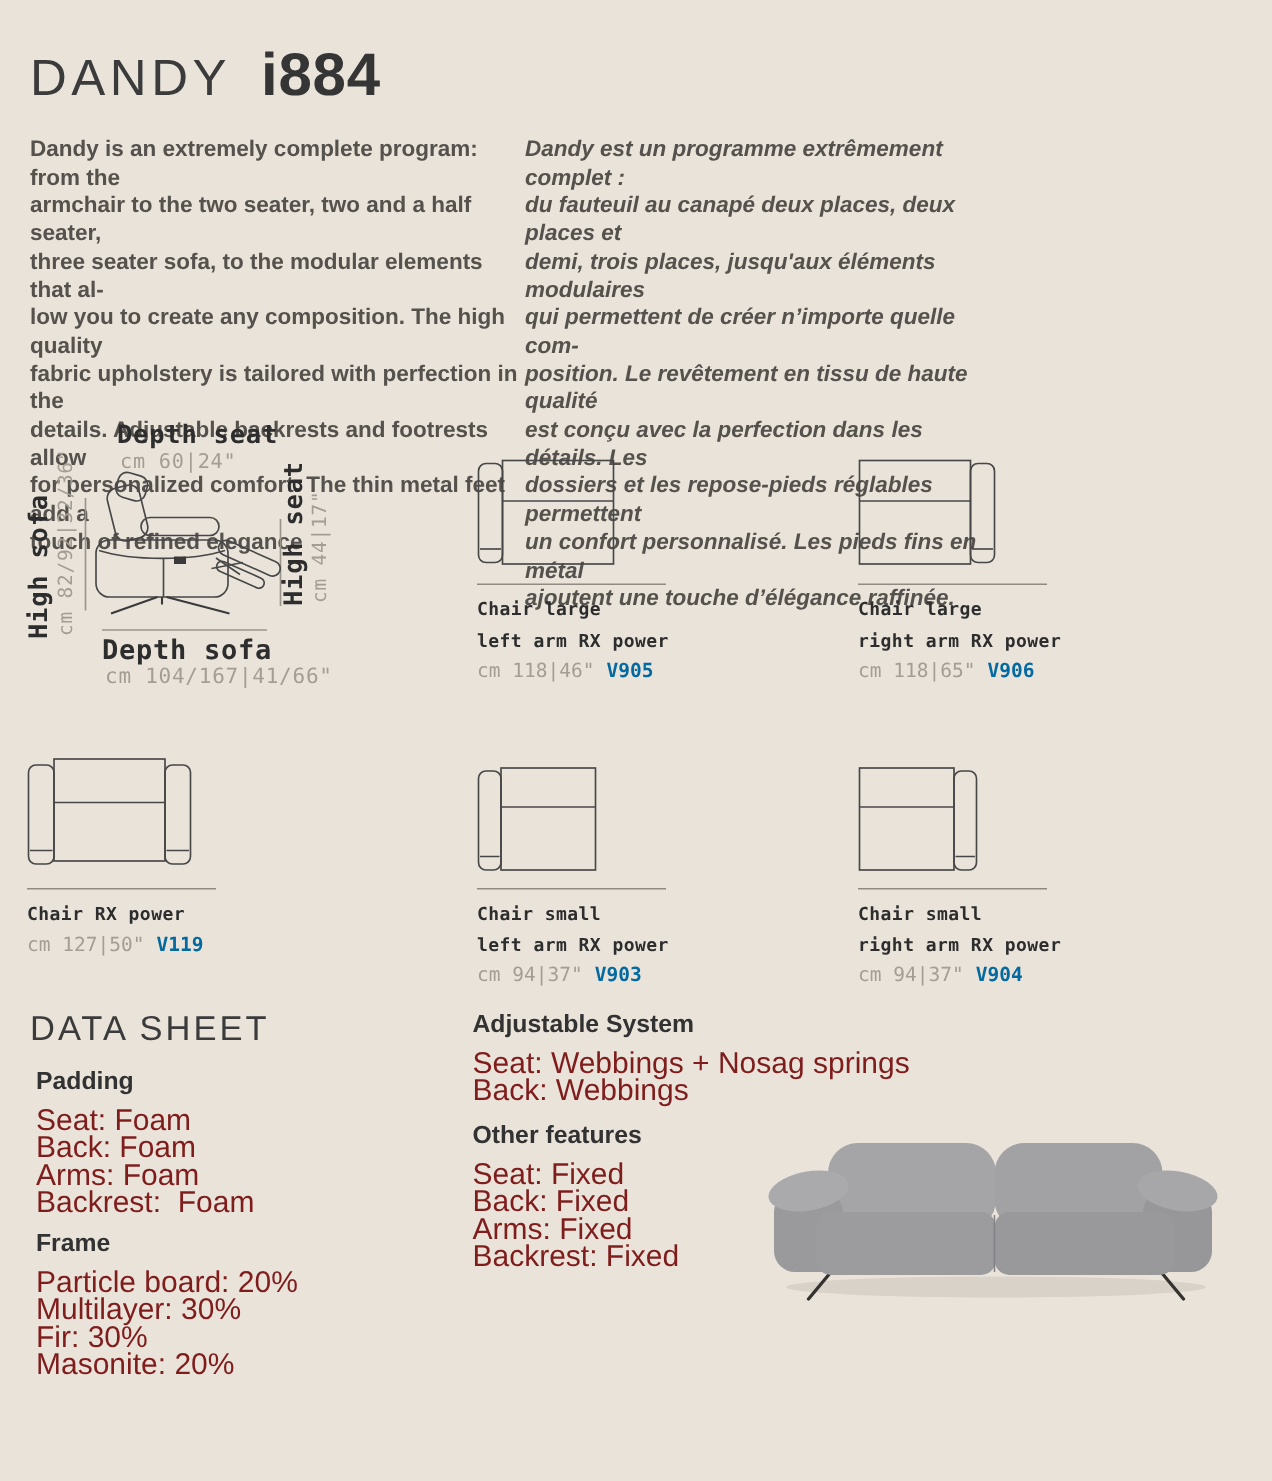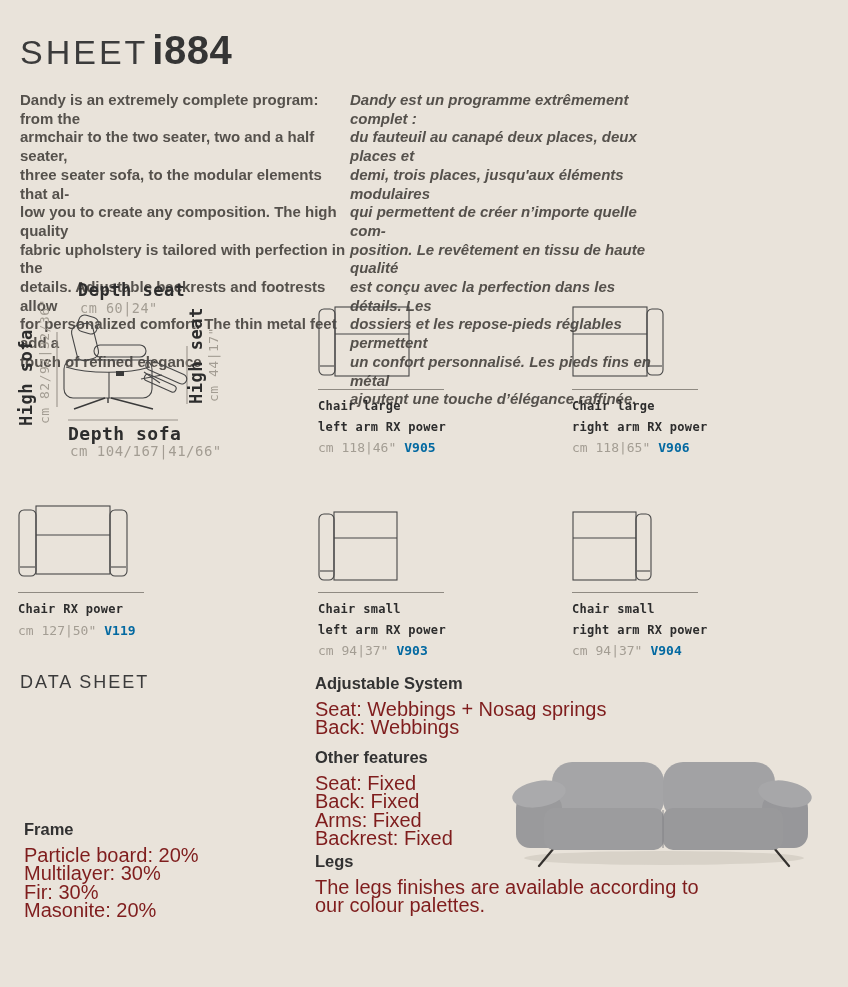--- a/index.html
+++ b/index.html
@@ -5,21 +5,21 @@
   html,body { margin:0; padding:0; background:#e9e3da; }
   .page {
     position:relative; width:848px; height:987px; background:#e9e3da;
     font-family:"Liberation Sans", sans-serif; color:#3b3b3b; overflow:hidden;
   }
   .abs { position:absolute; }
 
   
   .title-row { left:20px; top:28px; display:flex; align-items:baseline; }
   .brand { font-size:34px; font-weight:400; letter-spacing:3px; color:#3b3b3b; }
-  .model { font-size:40px; font-weight:700; color:#353535; margin-left:4px; letter-spacing:0.5px; }
+  .model { font-size:40px; font-weight:700; color:#353535; margin-left:20px; letter-spacing:0.5px; }
 
   
   .intro { font-size:15px; line-height:18.7px; color:#55514c; white-space:pre-wrap;font-weight:bold; }
   .intro-en { left:20px; top:91px; width:330px; }
   .intro-fr { left:350px; top:91px; width:320px; font-style:italic; }
 
   
   .mono-b { font-family:"DejaVu Sans Mono", monospace; font-weight:700; color:#2d2d2d; letter-spacing:0.5px; }
   .mono-g { font-family:"DejaVu Sans Mono", monospace; color:#a39d93; letter-spacing:0.5px; }
   .vrot { transform:rotate(-90deg); transform-origin:0 0; white-space:nowrap; }
@@ -27,33 +27,33 @@
   
   .module { width:160px; }
   .diagram-box { height:80px; display:flex; align-items:flex-end; }
   .rule { width:126px; height:1px; background:#8f8a82; margin-top:9px; margin-bottom:6px; }
   .module-name { font-family:"DejaVu Sans Mono", monospace; font-weight:700; font-size:12px;
                  line-height:20.5px; color:#2d2d2d; white-space:pre-wrap; letter-spacing:0.3px; }
   .module-dim { font-family:"DejaVu Sans Mono", monospace; font-size:13px; color:#a39d93; margin-top:3px; }
   .module-code { font-weight:700; color:#0369a1; margin-left:8px; }
 
   
-  .ds-title { font-size:18px; font-weight:400; letter-spacing:2px; color:#3b3b3b; }
+  .ds-title { font-size:23px; font-weight:400; letter-spacing:2px; color:#3b3b3b; }
   .section h3 { margin:0 0 7px 0; font-size:16.5px; font-weight:700; color:#323232; }
   .section .lines { font-size:20px; line-height:18.3px; color:#7f1d1d; white-space:pre-wrap; }
 
   svg { display:block; }
 </style>
 </head>
 <body>
 
 <div class="page">
 
   <div class="abs title-row">
-    <span class="brand">SHEET</span>
+    <span class="brand">DANDY</span>
     <span class="model">i884</span>
   </div>
 
   <div class="abs intro intro-en">Dandy is an extremely complete program: from the
 armchair to the two seater, two and a half seater,
 three seater sofa, to the modular elements that al-
 low you to create any composition. The high quality
 fabric upholstery is tailored with perfection in the
 details. Adjustable backrests and footrests allow
 for personalized comfort. The thin metal feet add a
@@ -200,20 +200,27 @@
     <ellipse cx="27" cy="42" rx="27" ry="13" fill="#aaaaac" transform="rotate(-10 27 42)"></ellipse>
     <rect x="250" y="42" width="46" height="54" rx="14" fill="#97979a"></rect>
     <ellipse cx="273" cy="42" rx="27" ry="13" fill="#a7a7a9" transform="rotate(10 273 42)"></ellipse>
     <rect x="32" y="56" width="120" height="42" rx="10" fill="#9c9c9e"></rect>
     <rect x="151" y="56" width="120" height="42" rx="10" fill="#99999b"></rect>
     <line x1="151" y1="58" x2="151" y2="96" stroke="#828286" stroke-width="1"></line>
   </svg>
 
   <div class="abs ds-title" style="left:20px; top:672px;">DATA SHEET</div>
 
+  <div class="abs section" style="left:24px; top:712px;">
+    <h3>Padding</h3>
+    <div class="lines">Seat: Foam
+Back: Foam
+Arms: Foam
+Backrest:  Foam</div>
+  </div>
 
   <div class="abs section" style="left:24px; top:820px;">
     <h3>Frame</h3>
     <div class="lines">Particle board: 20%
 Multilayer: 30%
 Fir: 30%
 Masonite: 20%</div>
   </div>
 
   <div class="abs section" style="left:315px; top:674px;">
@@ -223,19 +230,14 @@
   </div>
 
   <div class="abs section" style="left:315px; top:748px;">
     <h3>Other features</h3>
     <div class="lines">Seat: Fixed
 Back: Fixed
 Arms: Fixed
 Backrest: Fixed</div>
   </div>
 
-  <div class="abs section" style="left:315px; top:852px;">
-    <h3>Legs</h3>
-    <div class="lines">The legs finishes are available according to
-our colour palettes.</div>
-  </div>
 
 </div>
 
 </body></html>

